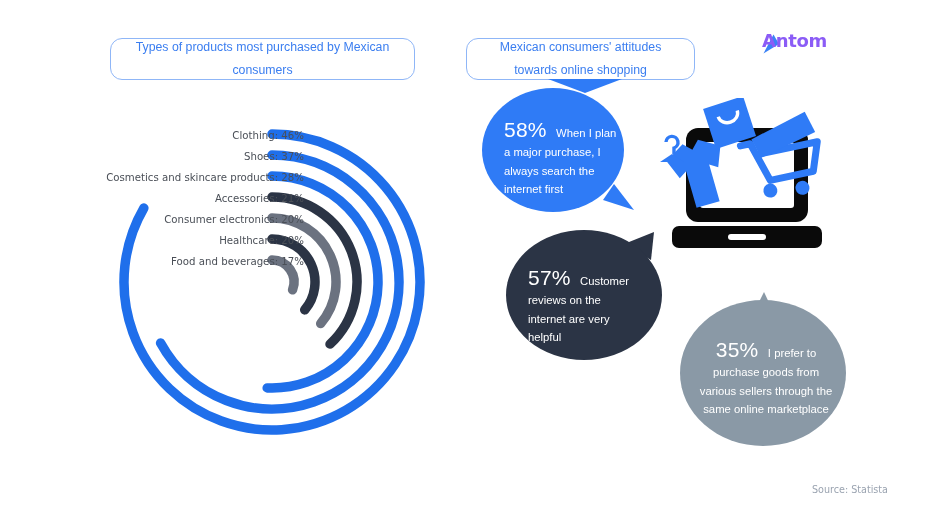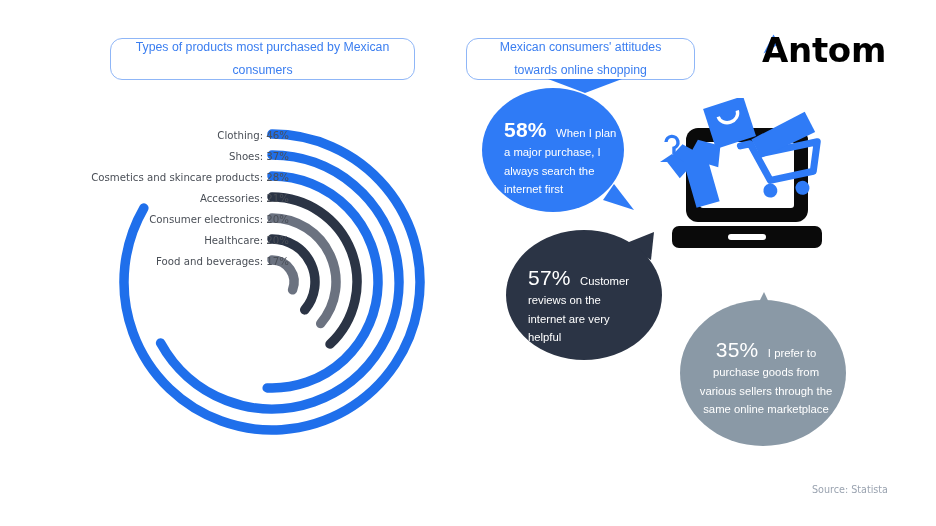--- a/index.html
+++ b/index.html
@@ -49,24 +49,24 @@
   #logo {
     position: absolute;
     left: 762px;
     top: 30px;
     width: 100px;
     height: 30px;
   }
   #logo .wordmark {
     position: absolute;
     left: 0; top: 0;
-    font-size: 34px;
+    font-size: 18px;
     font-weight: 700;
     letter-spacing: -0.3px;
-    color: #000000;
+    color: #8b5cf6;
     font-family: "DejaVu Sans", sans-serif;
   }
 
   
   #radial-chart {
     position: absolute;
     left: 55px;
     top: 120px;
     width: 390px;
     height: 320px;
@@ -78,24 +78,25 @@
     right: 0;
     text-align: right;
     white-space: nowrap;
     font-size: 10.2px;
     color: #4a4f57;
     font-family: "DejaVu Sans", sans-serif;
     transform: translateY(-50%);
   }
   #arc-labels {
     position: absolute;
-    left: 16px;
+    left: 0px;
     top: 120px;
     width: 273px;
     height: 320px;
+    padding-left: 31px;
   }
 
   
   .bubble {
     position: absolute;
     box-sizing: border-box;
     color: #ffffff;
     display: block;
   }
   .bubble .pct {
@@ -178,21 +179,21 @@
     <div class="arc-label" style="top: 239.5px; text-align: center;">Healthcare: 20%</div>
     <div class="arc-label" style="top: 260.5px;">Food and beverages: 17%</div>
   </div>
 
 <div class="bubble" id="bubble-58">
   <svg width="158" height="130" viewBox="0 0 158 130" style="position:absolute;left:0;top:0;">
     <path d="M132 96 L152 122 L121 112 Z" fill="#2f7bf6"></path>
     <ellipse cx="71" cy="62" rx="71" ry="62" fill="#2f7bf6"></ellipse>
   </svg>
   <div class="content">
-    <span class="pct" style="margin-right: 5px; font-weight: bold;">58%</span>
+    <span class="pct" style="margin-right: 5px;">58%</span>
     <span class="txt" style="display: inline;">When I plan a major purchase, I always search the internet first</span>
   </div>
 </div>
 
 <div class="bubble" id="bubble-57">
   <svg width="164" height="136" viewBox="0 0 164 136" style="position:absolute;left:0;top:0;">
     <path d="M118 20 L148 8 L145 36 Z" fill="#2b3445"></path>
     <ellipse cx="78" cy="71" rx="78" ry="65" fill="#2b3445"></ellipse>
   </svg>
   <div class="content">

